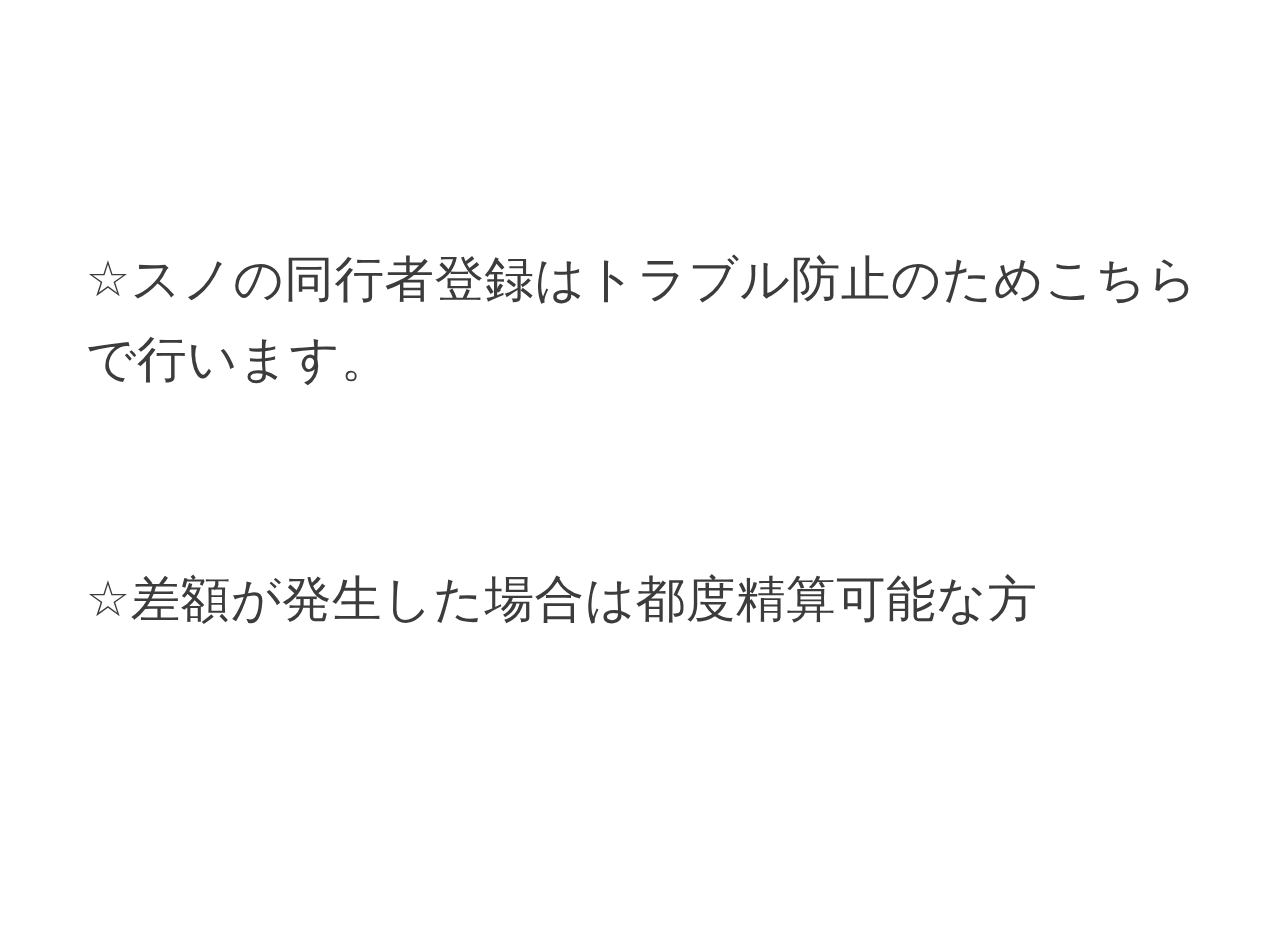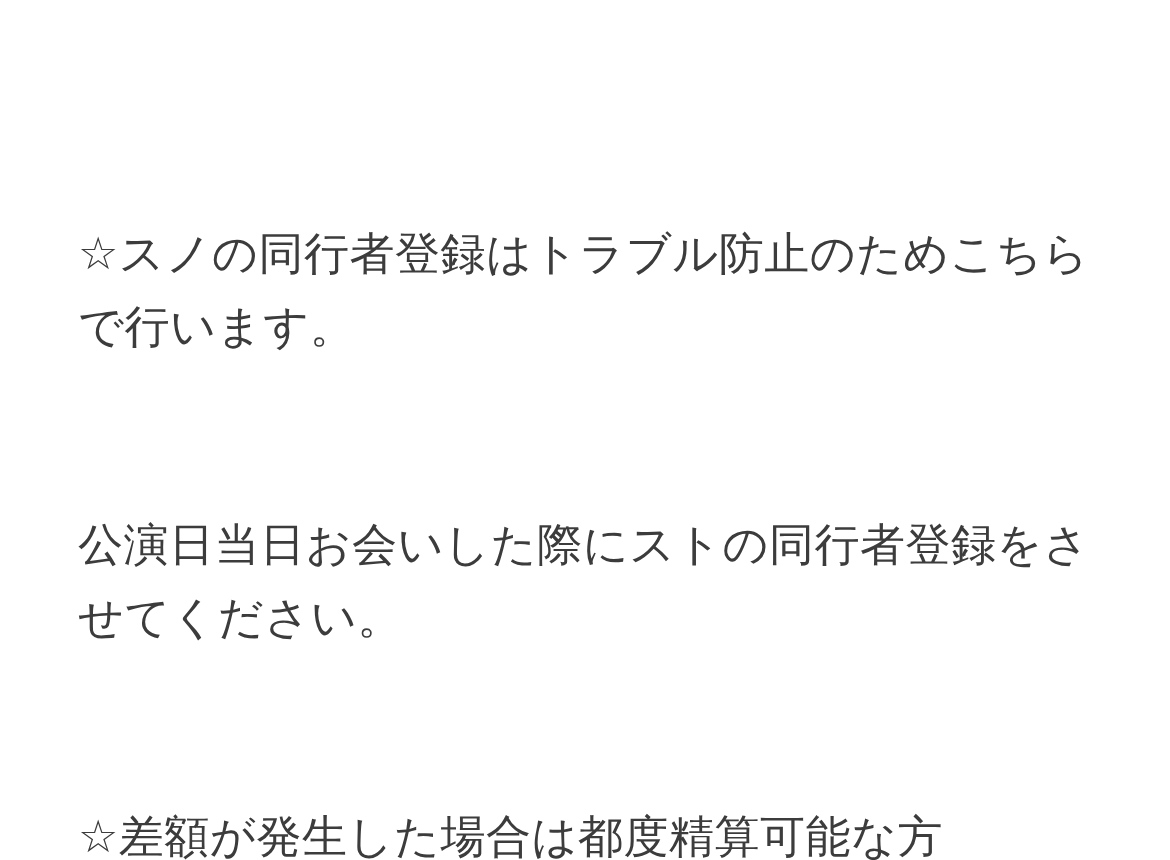--- a/index.html
+++ b/index.html
@@ -32,19 +32,18 @@
   .para {
     display: block;
   }
 </style>
 </head>
 <body>
 
 <div class="page">
   <div class="text-body">
     <span class="para">☆スノの同行者登録はトラブル防止のためこちらで行います。</span>
-    <span class="para">公演日当日お会いした際にストの同行者登録をさせてください。</span>
     <span class="para">☆差額が発生した場合は都度精算可能な方</span>
     
     
     
   </div>
 </div>
 
 </body></html>

